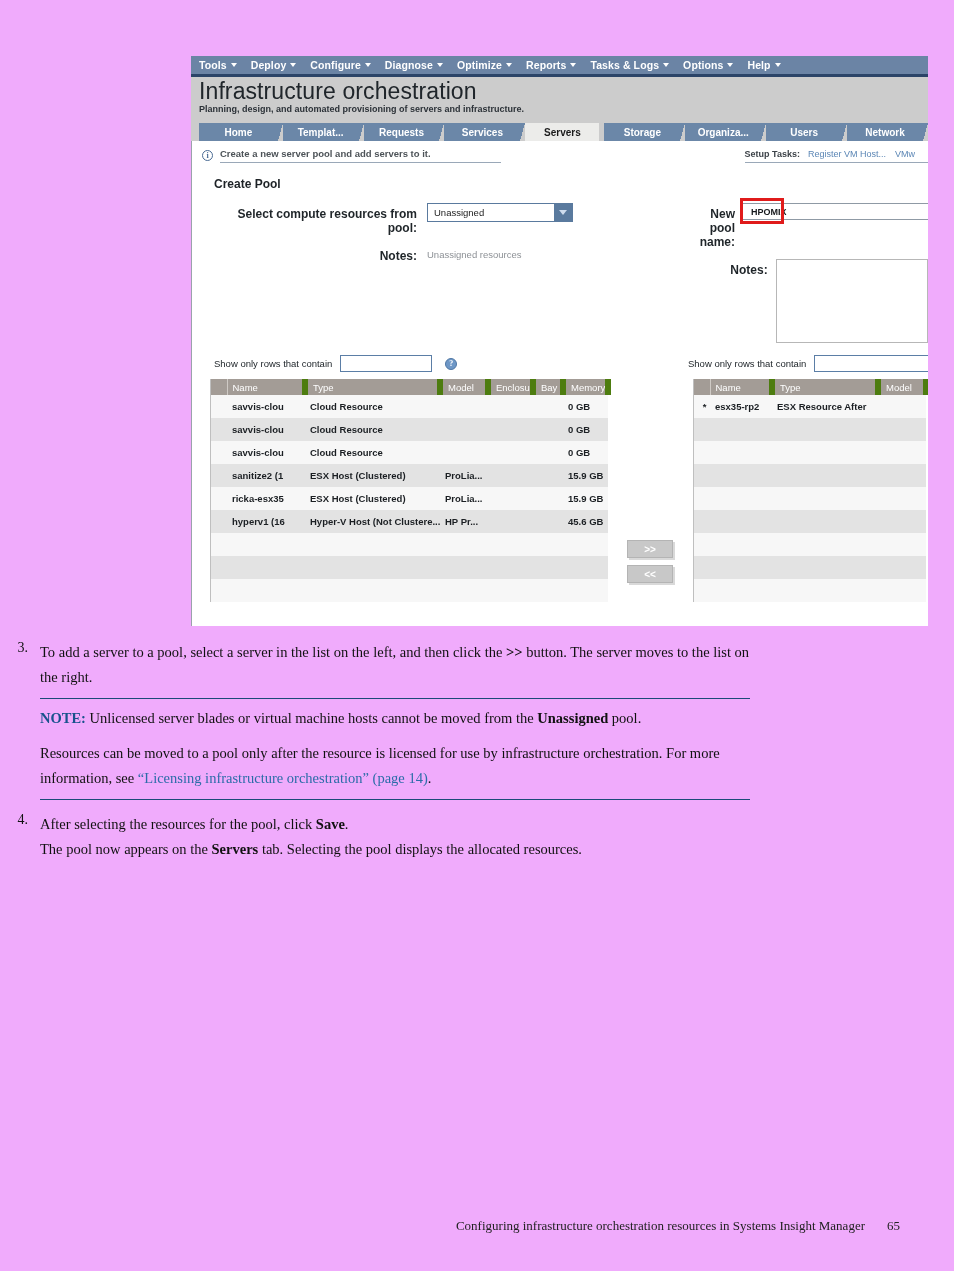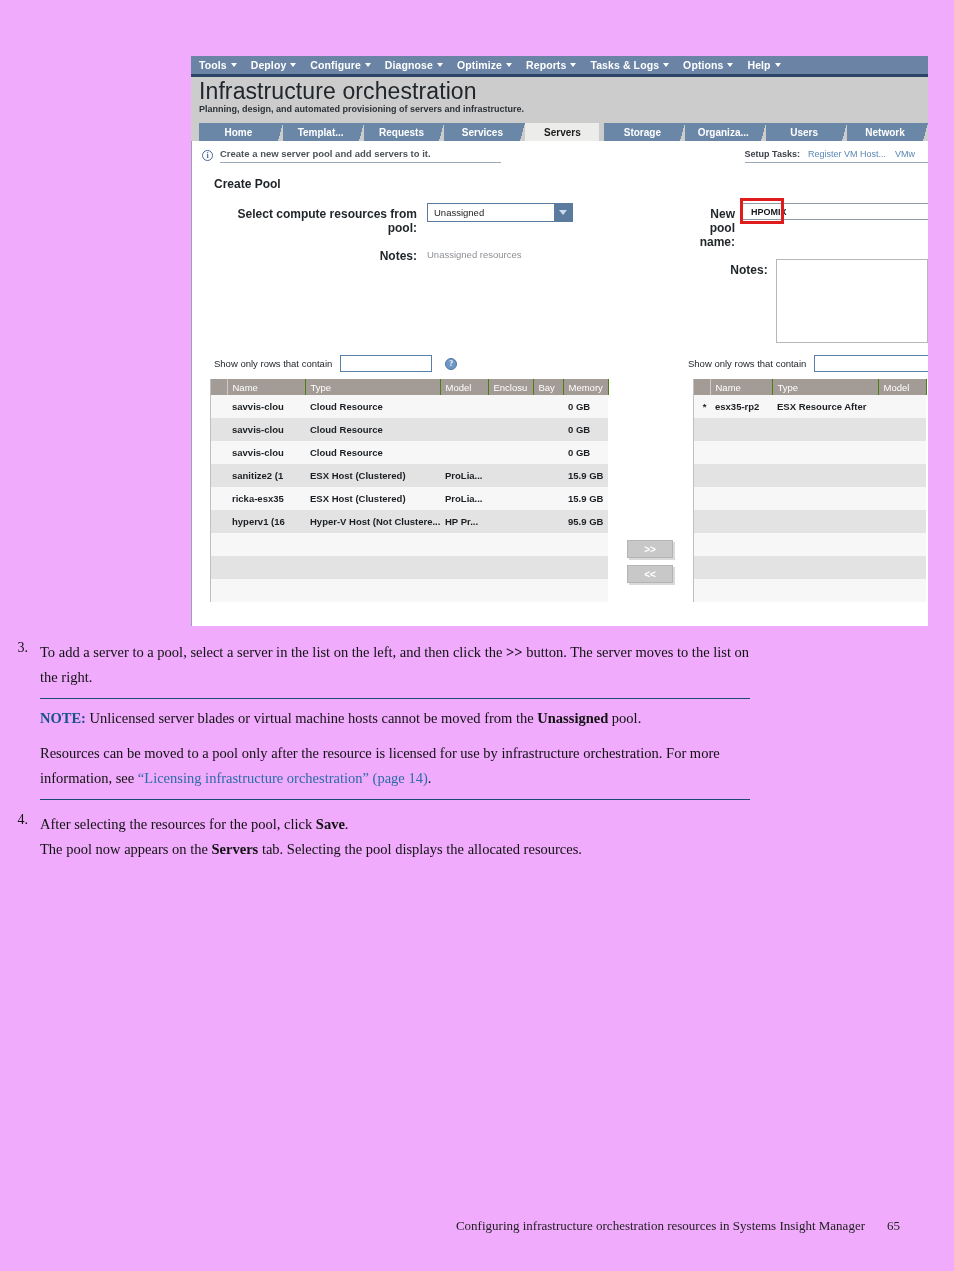--- a/index.html
+++ b/index.html
@@ -269,21 +269,21 @@
   }
   table.grid { border-collapse: collapse; width: 100%; table-layout: fixed; }
   table.grid th {
     background: #a39c96;
     color: #ffffff;
     font-size: 9.5px;
     font-weight: normal;
     text-align: left;
     height: 16px;
     padding: 0 0 0 5px;
-    border-right: 1px solid #4d7c0f;
+    border-right: 6px solid #4d7c0f;
     white-space: nowrap;
     overflow: hidden;
   }
   table.grid th.sel { width: 16px; padding: 0; border-right: 1px solid #cfcac5; }
   table.grid td {
     font-size: 9.5px;
     color: #1b1f23;
     height: 23px;
     padding: 0 0 0 5px;
     white-space: nowrap;
@@ -534,21 +534,21 @@
                   <td></td>
                   <td class="num">15.9 GB</td>
                 </tr>
               <tr class="even">
                   <td class="star"></td>
                   <td>hyperv1 (16</td>
                   <td>Hyper-V Host (Not Clustere...</td>
                   <td>HP Pr...</td>
                   <td></td>
                   <td></td>
-                  <td class="num">95.9 GB</td>
+                  <td class="num">45.6 GB</td>
                 </tr>
               <tr class="odd">
                   <td class="star"></td>
                   <td></td>
                   <td></td>
                   <td></td>
                   <td></td>
                   <td></td>
                   <td></td>
                 </tr>

